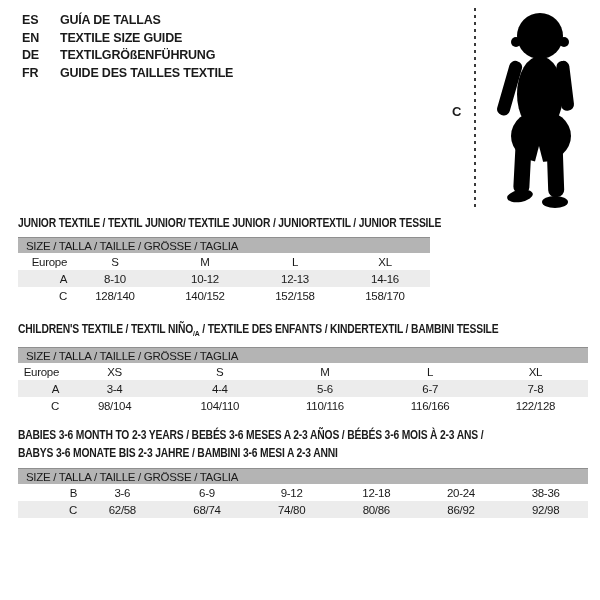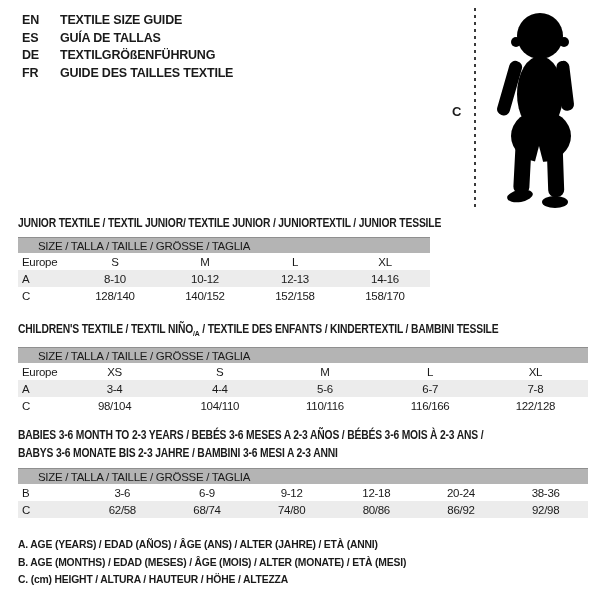--- a/index.html
+++ b/index.html
@@ -31,48 +31,48 @@
   .t2-title { left:18px; top:321px; }
   .t3-title { left:18px; top:427px; }
   sub.subscript { font-size:8px; }
 
   
   .size-table {
     position:absolute; border-collapse:collapse; table-layout:fixed;
     font-size:11.5px; letter-spacing:-0.3px; color:#1a1a1a;
   }
   .size-table td { padding:0 3px; height:17px; text-align:center; overflow:hidden; white-space:nowrap; }
-  .size-table td.row-label { text-align:left; padding-left:4px; }
+  .size-table td.row-label { text-align:right; padding-left:4px; }
   .size-table tr.bar td {
     background:#b4b4b4; border-top:1px solid #8f8f8f;
-    text-align:left; height:15px; padding-left:20px;
+    text-align:left; height:15px; padding-left:8px;
   }
   .size-table tr.shaded td { background:#ececec; }
   #table1 { left:18px; top:237px; width:412px; }
   #table2 { left:18px; top:347px; width:570px; }
   #table3 { left:18px; top:468px; width:570px; }
 
   
   .legend { position:absolute; left:18px; top:536px; }
   .legend-line {
     font-weight:bold; font-size:11.5px; letter-spacing:-0.2px; line-height:17.5px;
     white-space:nowrap; transform:scaleX(0.9); transform-origin:0 0;
   }
 </style>
 </head>
 <body>
 
 <div class="page">
 
   <div class="lang-block">
     <div class="lang-row">
+      <span class="lang-code">ES</span><span class="lang-label">GUÍA DE TALLAS</span>
+    </div>
+    <div class="lang-row">
       <span class="lang-code">EN</span><span class="lang-label">TEXTILE SIZE GUIDE</span>
-    </div>
-    <div class="lang-row">
-      <span class="lang-code">ES</span><span class="lang-label">GUÍA DE TALLAS</span>
     </div>
     <div class="lang-row">
       <span class="lang-code">DE</span><span class="lang-label">TEXTILGRÖßENFÜHRUNG</span>
     </div>
     <div class="lang-row">
       <span class="lang-code">FR</span><span class="lang-label">GUIDE DES TAILLES TEXTILE</span>
     </div>
   </div>
 
   <div class="measure-line"></div>
@@ -203,19 +203,14 @@
       <td>62/58</td>
       <td>68/74</td>
       <td>74/80</td>
       <td>80/86</td>
       <td>86/92</td>
       <td>92/98</td>
     </tr>
   </tbody>
     </table>
 
-  <div class="legend">
-    <div class="legend-line">A. AGE (YEARS) / EDAD (AÑOS) / ÂGE (ANS) / ALTER (JAHRE) / ETÀ (ANNI)</div>
-    <div class="legend-line">B. AGE (MONTHS) / EDAD (MESES) / ÂGE (MOIS) / ALTER (MONATE) / ETÀ (MESI)</div>
-    <div class="legend-line">C. (cm) HEIGHT / ALTURA / HAUTEUR / HÖHE / ALTEZZA</div>
-  </div>
 
 </div>
 
 </body></html>

